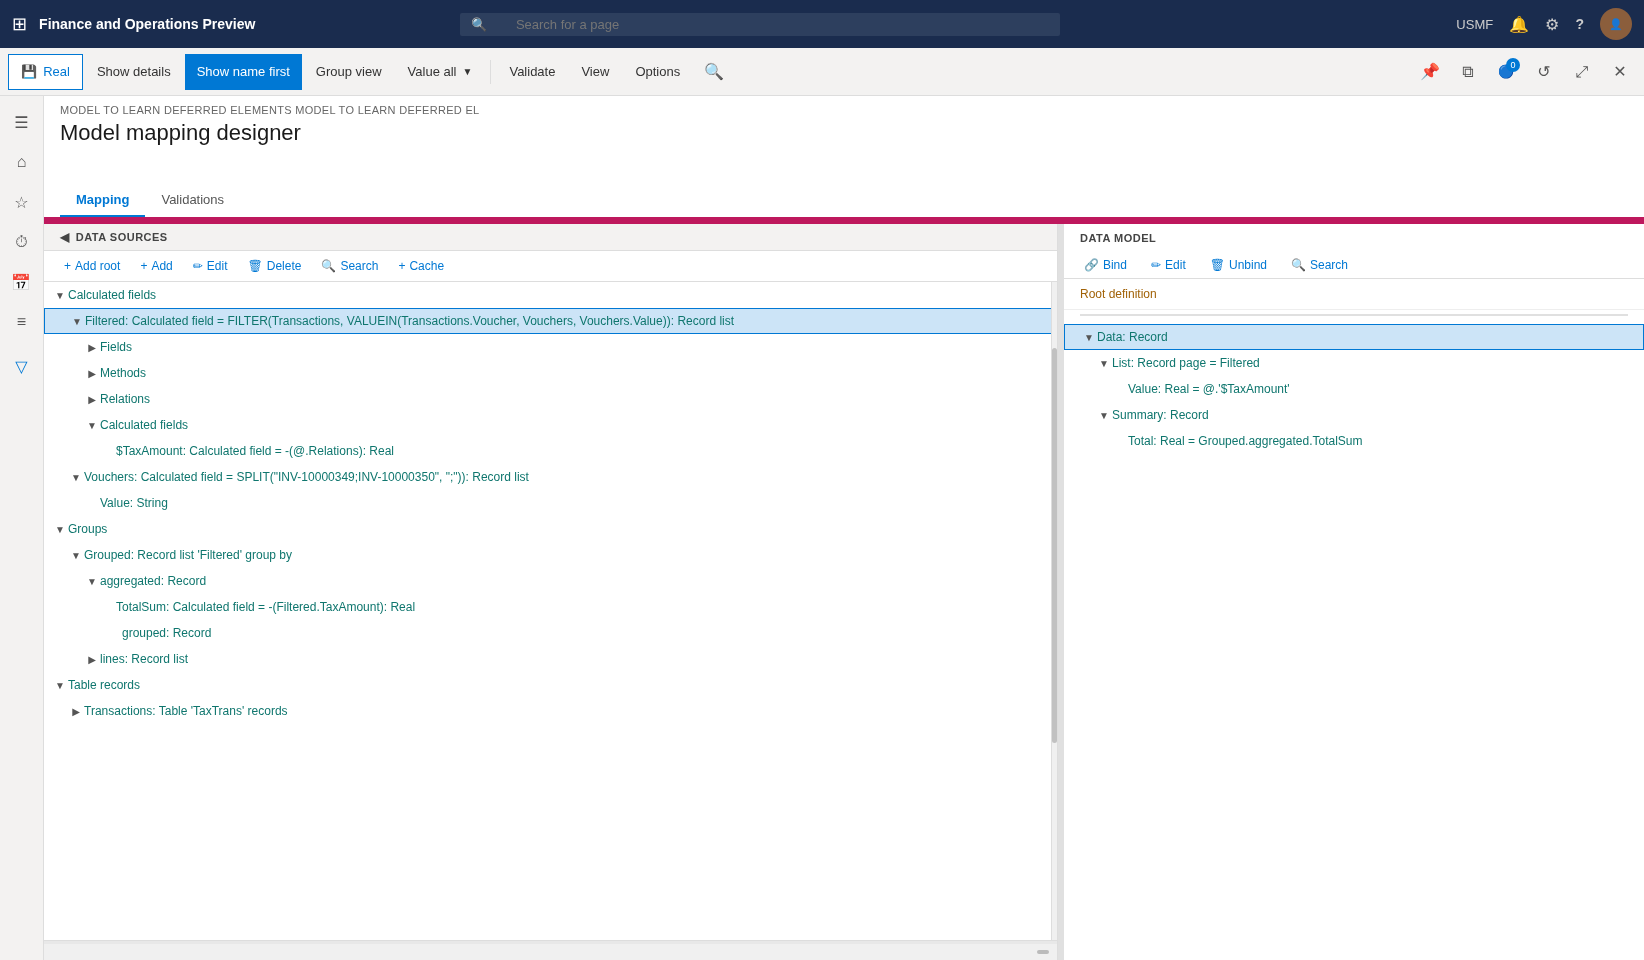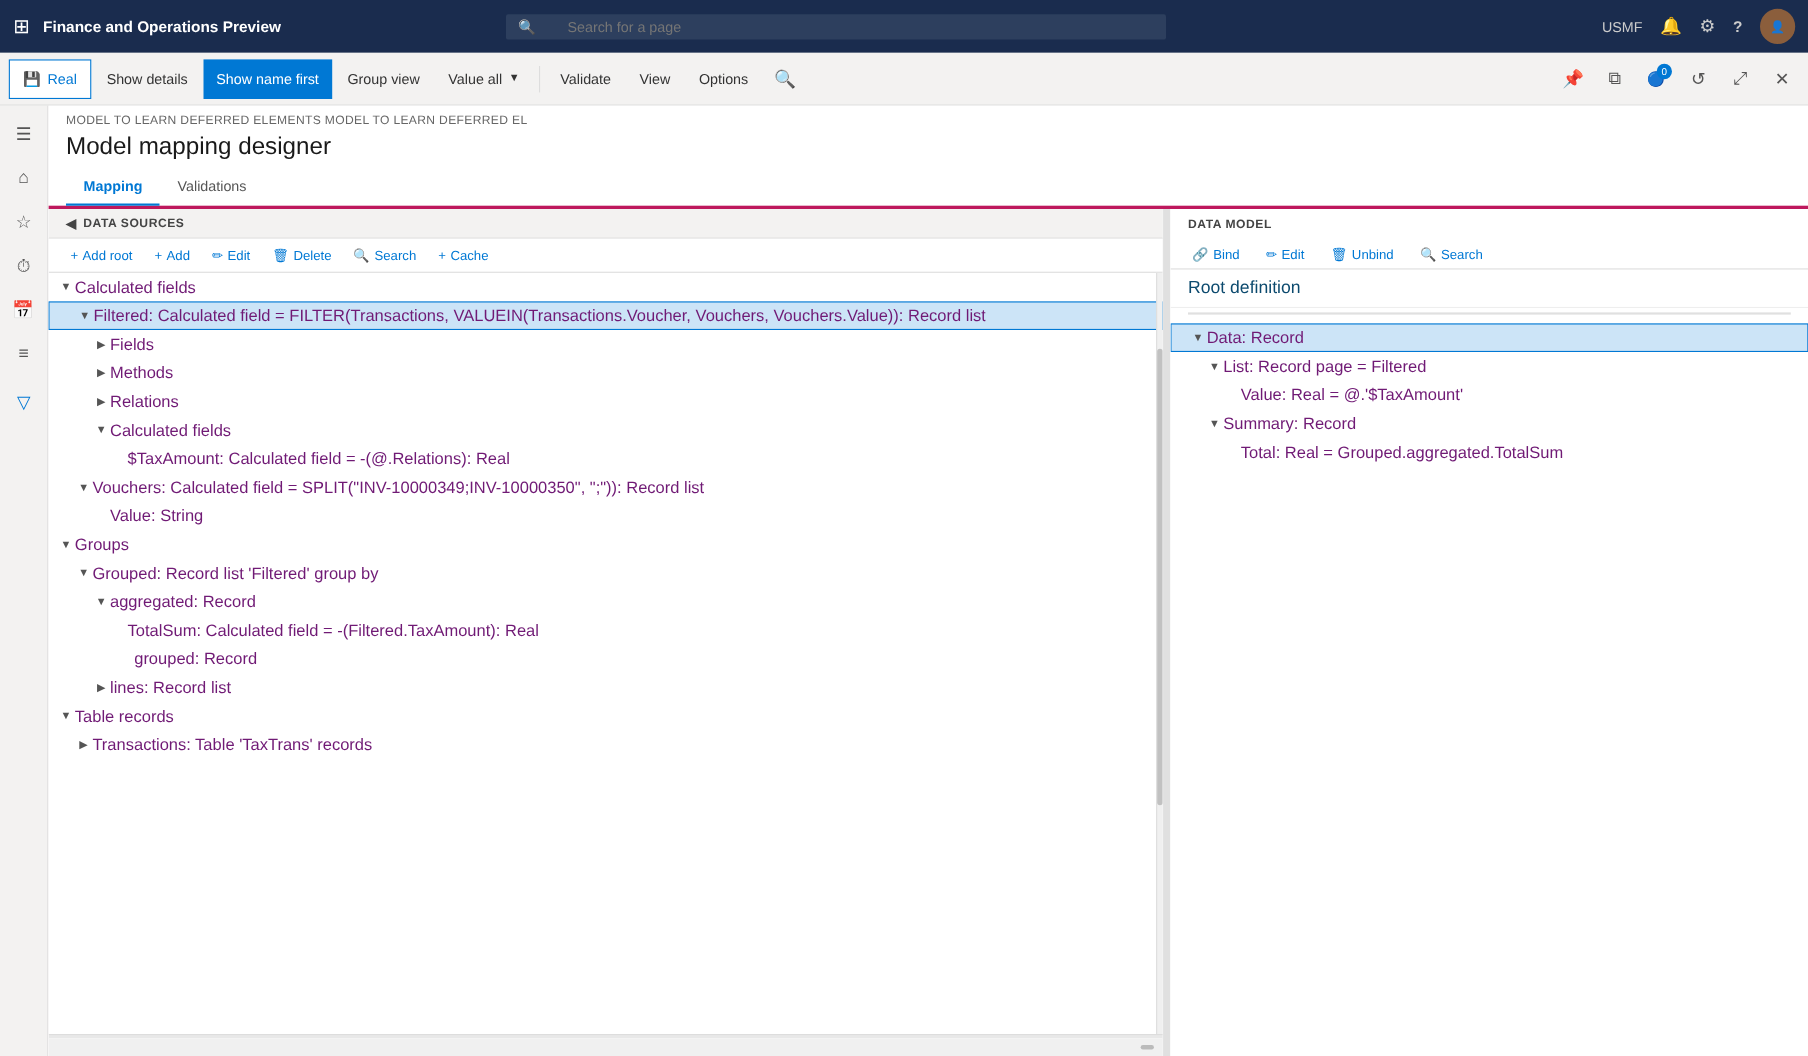--- a/index.html
+++ b/index.html
@@ -59,21 +59,21 @@
     .sidebar-icon { width: 36px; height: 36px; display: flex; align-items: center; justify-content: center; cursor: pointer; color: #555; font-size: 16px; }
 
     
     .content { flex: 1; display: flex; flex-direction: column; overflow: hidden; background: white; }
 
     
     .breadcrumb { padding: 8px 16px 0; font-size: 11px; color: #666; text-transform: uppercase; letter-spacing: 0.3px; }
     .page-title { padding: 4px 16px 8px; font-size: 22px; font-weight: 300; color: #1a1a1a; }
 
     
-    .tabs { display: flex; border-bottom: 3px solid #be185d; padding: 0 16px; }
+    .tabs { display: flex; border-bottom: 7px solid #be185d; padding: 0 16px; margin-top: 30px; }
     .tab { padding: 8px 16px; cursor: pointer; font-size: 13px; color: #555; border-bottom: 2px solid transparent; }
     .tab.active { color: #0078d4; border-bottom-color: #0078d4; font-weight: 600; }
 
     
     .panels { display: flex; flex: 1; overflow: hidden; }
 
     
     .left-panel { flex: 1; display: flex; flex-direction: column; border-right: 1px solid #ddd; overflow: hidden; }
 
     .panel-header {
@@ -89,31 +89,31 @@
     .panel-toolbar-btn {
       display: flex; align-items: center; gap: 4px; cursor: pointer;
       font-size: 12px; color: #0078d4; border: none; background: transparent; padding: 2px 4px;
     }
 
     
     .tree-container { flex: 1; overflow-y: auto; overflow-x: hidden; position: relative; }
     .tree-item { display: flex; align-items: center; padding: 3px 0; cursor: pointer; min-height: 26px; }
     .tree-item.selected { background: #cce4f7; border: 1px solid #0078d4; }
     .tree-toggle { width: 16px; flex-shrink: 0; text-align: center; font-size: 10px; color: #555; }
-    .tree-text { font-size: 15px; color: #701a75; white-space: nowrap; text-align: right; }
+    .tree-text { font-size: 12px; color: #0f766e; white-space: nowrap; text-align: right; }
 
     
     .splitter { width: 6px; background: #e0e0e0; cursor: col-resize; }
 
     
     .right-panel { width: 580px; display: flex; flex-direction: column; overflow: hidden; background: white; }
     .right-panel-header { padding: 8px 16px; font-size: 11px; font-weight: 600; color: #444; text-transform: uppercase; letter-spacing: 0.5px; }
     .right-panel-toolbar { padding: 4px 16px; display: flex; align-items: center; gap: 16px; border-bottom: 1px solid #ddd; }
     .right-panel-btn { display: flex; align-items: center; gap: 4px; cursor: pointer; font-size: 12px; color: #0078d4; border: none; background: transparent; padding: 2px 4px; }
-    .root-def-label { padding: 8px 16px; font-size: 16px; color: #0c4a6e; border-bottom: 1px solid #eee; }
+    .root-def-label { padding: 8px 16px; font-size: 12px; color: #a16207; border-bottom: 1px solid #eee; }
     .right-tree-container { flex: 1; overflow-y: auto; padding: 4px 0; }
 
     
     .tree-container::-webkit-scrollbar { width: 8px; }
     .tree-container::-webkit-scrollbar-track { background: #f1f1f1; }
     .tree-container::-webkit-scrollbar-thumb { background: #c1c1c1; }
   </style>
 </head>
 <body>
 

